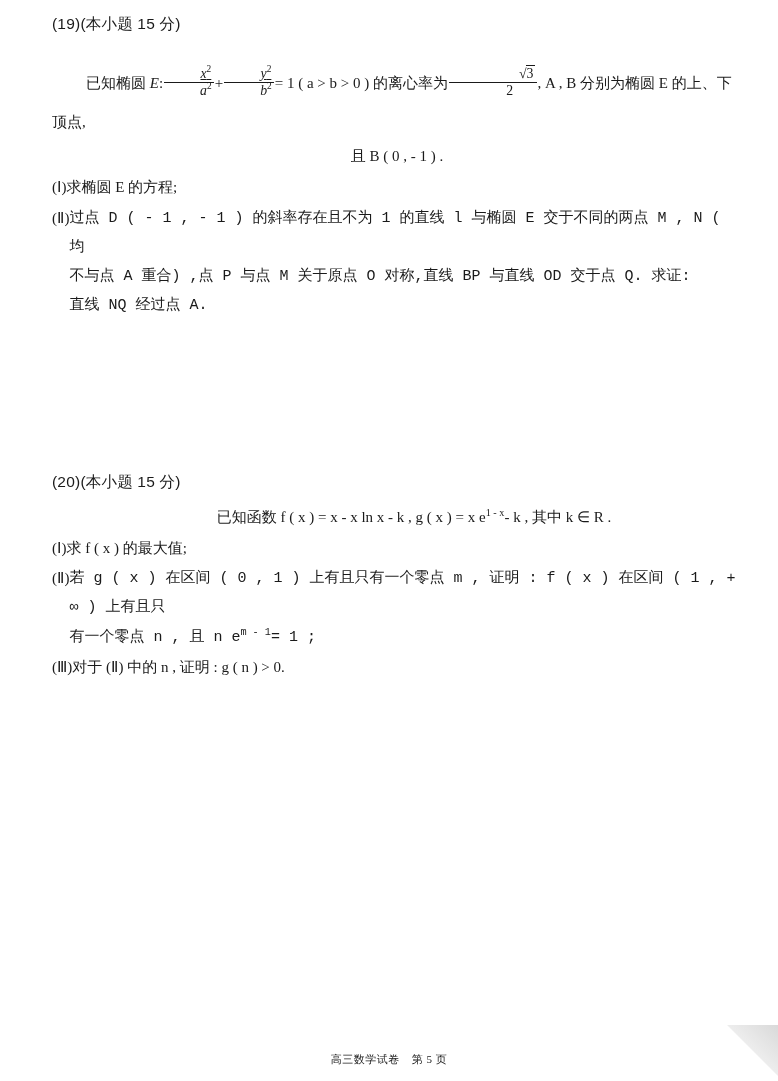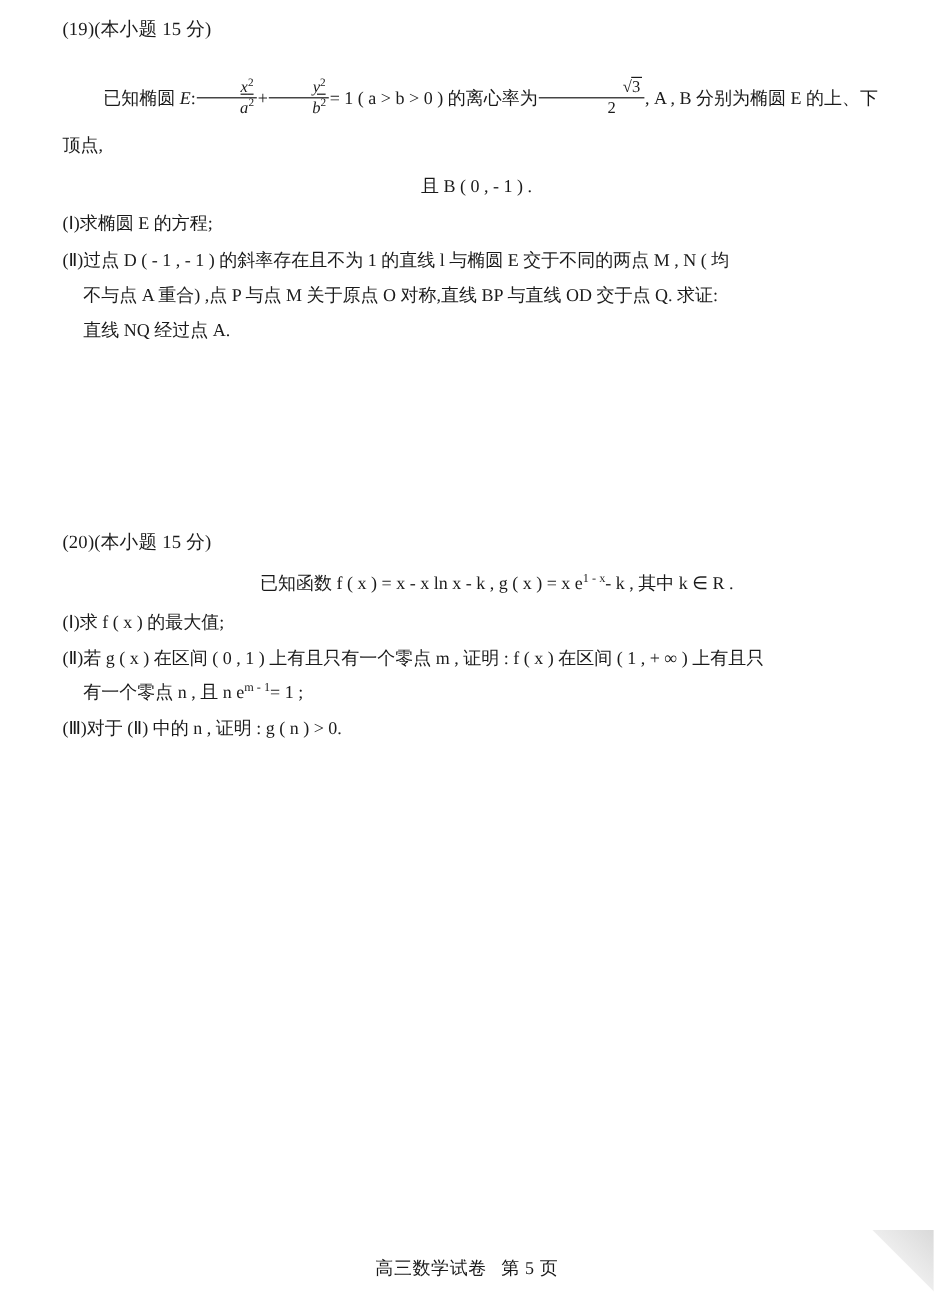--- a/index.html
+++ b/index.html
@@ -23,21 +23,21 @@
   .content {
     position: absolute;
     left: 52px;
     top: 14px;
     width: 690px;
   }
   .q-head {
     font-size: 15.5px;
     letter-spacing: 0.2px;
     margin: 0 0 10px 0;
-    font-family: Liberation Serif, serif;
+    font-family: Liberation Sans, sans-serif;
   }
   .para {
     font-size: 15px;
     line-height: 1.95;
     margin: 0 0 2px 0;
     text-align: center;
   }
   .indent {
     text-indent: 34px;
   }
@@ -51,20 +51,21 @@
   .sub .tag {
     flex: 0 0 auto;
     white-space: nowrap;
   }
   .sub .body {
     flex: 1 1 auto;
   }
   .sub .body .cont {
     display: block;
     text-indent: 0;
+    font-family: Liberation Mono, monospace;
   }
   i.v {
     font-style: italic;
     font-family: "Liberation Serif", serif;
   }
   
   .frac {
     display: inline-block;
     vertical-align: -0.52em;
     text-align: center;
@@ -112,21 +113,21 @@
   }
   .q20-block {
     margin-top: 0;
   }
   .footer {
     position: absolute;
     left: 0;
     right: 0;
     bottom: 14px;
     text-align: center;
-    font-size: 15px;
+    font-size: 11px;
     letter-spacing: 0.5px;
   }
   .footer .sep {
     display: inline-block;
     width: 12px;
   }
   .corner {
     position: absolute;
     right: 0;
     bottom: 0;

